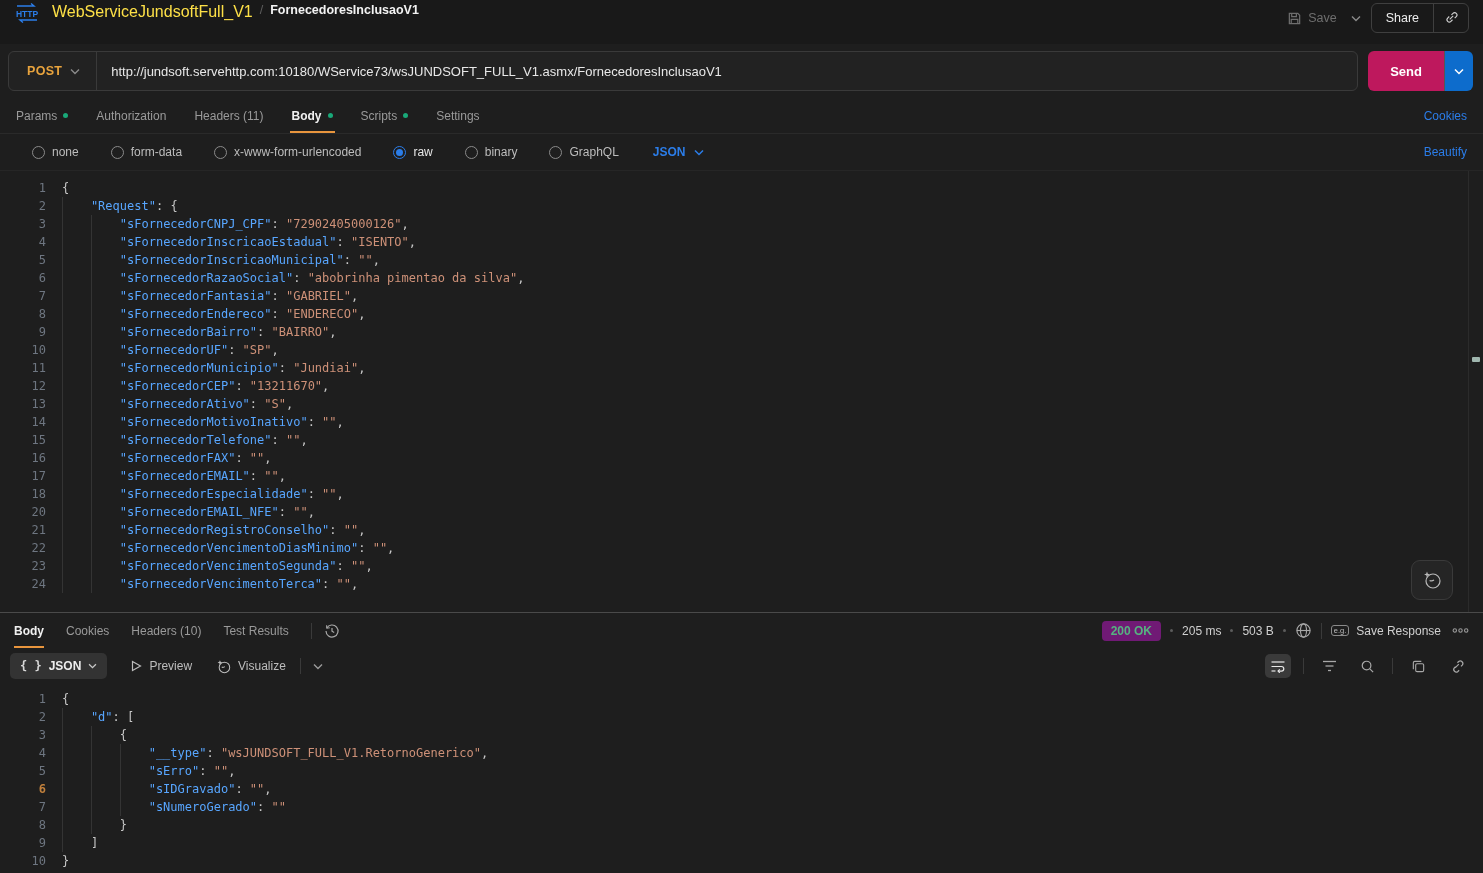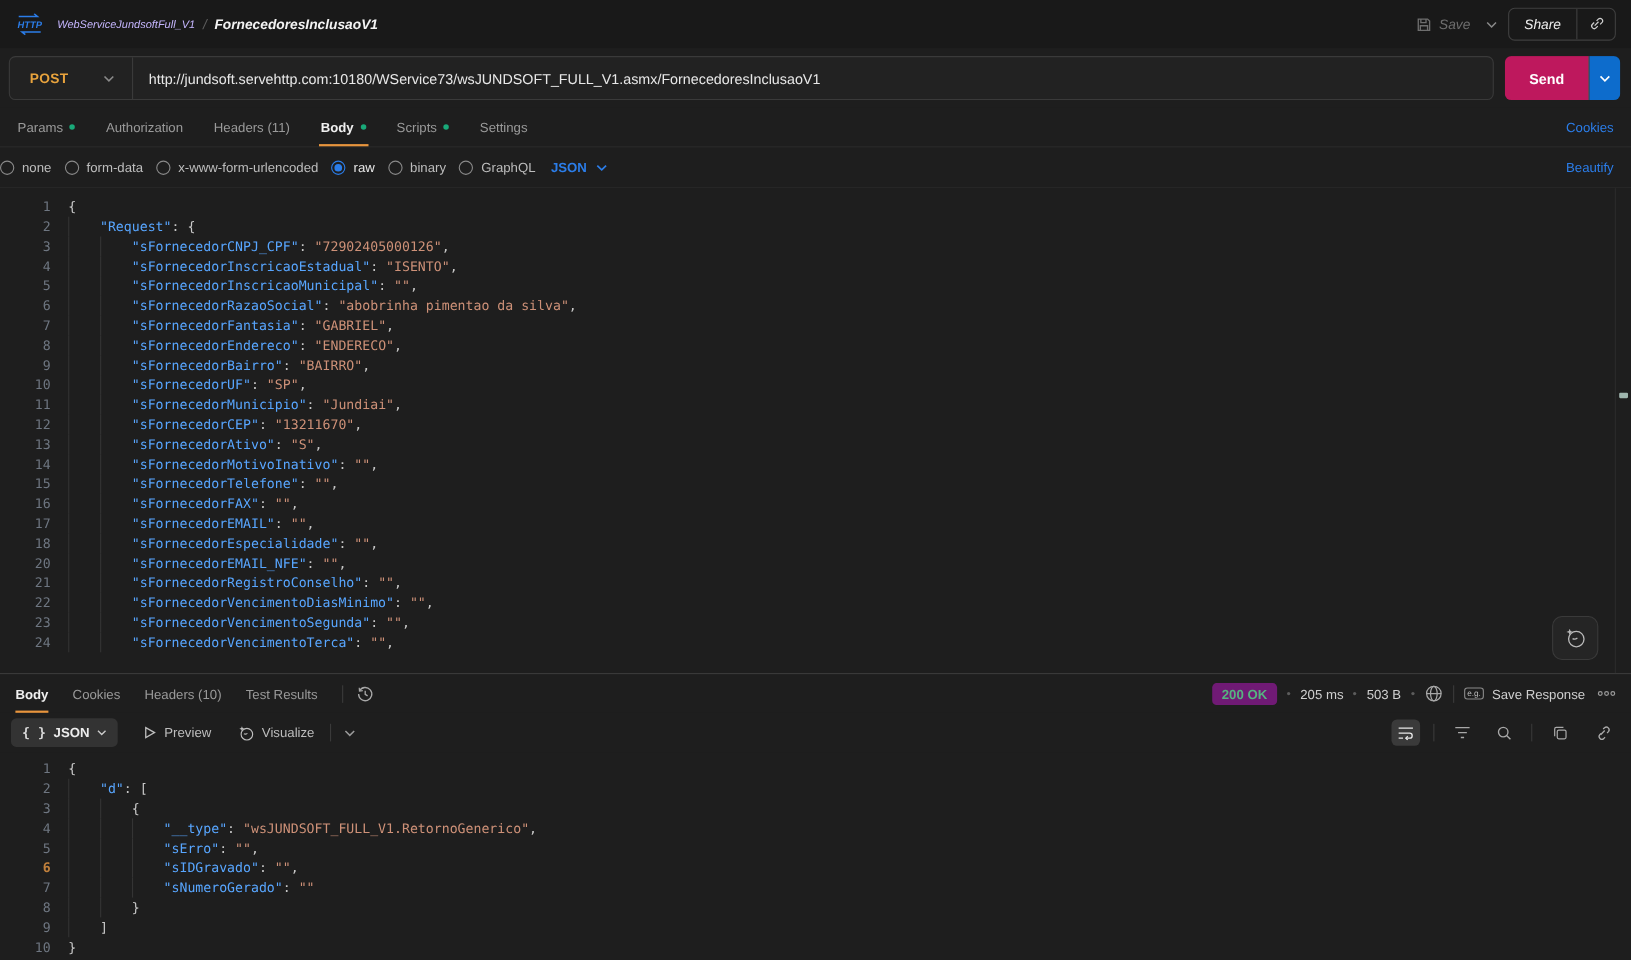--- a/index.html
+++ b/index.html
@@ -9,64 +9,64 @@
     font-family:"Liberation Sans", sans-serif;
     color:#c9c9c9;
     font-size:12.5px;
     -webkit-font-smoothing:antialiased;
   }
   svg { display:block; }
 
   
   .topbar {
     height:44px; background:#191919;
-    display:flex; align-items:center; padding:15px 14px;font-style:italic;
+    display:flex; align-items:flex-start; padding:3px 14px;
   }
   .http-badge { margin-right:12px; flex:0 0 auto; }
-  .crumb-parent { color:#c4b5fd; font-size:10px; }
+  .crumb-parent { color:#fde047; font-size:16px; }
   .crumb-sep { color:#5f5f5f; margin:0 7px; font-size:12.5px; }
   .crumb-current { color:#f3f3f3; font-weight:700; font-size:12.5px; }
   .topbar-right { margin-left:auto; display:flex; align-items:center; gap:4px; }
   .save-group { display:flex; align-items:center; gap:6px; color:#6e6e6e; padding:5px 4px; border-radius:4px; cursor:default; }
   .save-label { color:#6e6e6e; font-size:12.5px; }
   .save-caret { color:#8a8a8a; padding:5px 6px; }
   .share-group {
     display:flex; align-items:stretch; border:1px solid #3f3f3f; border-radius:6px;
     overflow:hidden;
   }
   .share-btn { color:#ededed; font-size:12.5px; padding:7px 14px; cursor:pointer; }
   .share-div { width:1px; background:#3f3f3f; }
   .share-link { display:flex; align-items:center; padding:0 10px; color:#cfcfcf; cursor:pointer; }
 
   
   .url-row { height:54px; display:flex; align-items:center; padding:0 10px 0 8px; gap:10px; background:#1e1e1e; }
   .url-bar {
     flex:1; height:40px; display:flex; align-items:center;
     background:#222222; border:1px solid #3a3a3a; border-radius:6px; overflow:hidden;
   }
-  .method-btn { display:flex; align-items:center; gap:32px; padding:0 16px 0 18px; cursor:pointer; height:100%; }
+  .method-btn { display:flex; align-items:center; gap:8px; padding:0 16px 0 18px; cursor:pointer; height:100%; }
   .method-label { color:#e8a33d; font-weight:700; font-size:12.5px; letter-spacing:.3px; }
   .method-caret { color:#8a8a8a; }
   .url-div { width:1px; height:100%; background:#3a3a3a; }
   .url-text { flex:1; padding:0 14px; color:#e8e8e8; font-size:13px; white-space:nowrap; overflow:hidden; }
   .send-split { display:flex; align-items:stretch; height:40px; border-radius:6px; overflow:hidden; flex:0 0 auto; }
   .send-main { background:#be185d; color:#ffffff; font-weight:700; font-size:13px; padding:0 22px; display:flex; align-items:center; cursor:pointer; }
   .send-divider { width:1px; background:rgba(255,255,255,.25); }
   .send-caret { background:#0d6ccc; color:#fff; display:flex; align-items:center; padding:0 9px; cursor:pointer; }
 
   
   .tabs-row { height:36px; display:flex; align-items:stretch; padding:0 16px 0 14px; border-bottom:1px solid #2a2a2a; position:relative; }
   .tab { display:flex; align-items:center; gap:6px; padding:0 2px; margin-right:24px; color:#9a9a9a; font-size:12px; cursor:pointer; position:relative; }
   .tab.active { color:#f0f0f0; font-weight:700; }
   .tab.active::after { content:""; position:absolute; left:0; right:0; bottom:0; height:2px; background:#e8953d; }
   .tab-dot { width:5px; height:5px; border-radius:50%; background:#19a979; }
   .cookies-link { margin-left:auto; display:flex; align-items:center; color:#2b7de9; font-size:12px; cursor:pointer; }
 
   
-  .modes-row { height:36px; display:flex; align-items:center; padding:0 16px 0 0; gap:12px; }
+  .modes-row { height:36px; display:flex; align-items:center; padding:0 16px 0 32px; gap:32px; }
   .mode { display:flex; align-items:center; gap:7px; color:#bdbdbd; font-size:12px; cursor:pointer; }
   .radio { width:13px; height:13px; border-radius:50%; border:1.5px solid #8a8a8a; position:relative; flex:0 0 auto; }
   .mode.selected .radio { border-color:#2b7de9; }
   .mode.selected .radio::after { content:""; position:absolute; inset:2px; border-radius:50%; background:#2b7de9; }
   .mode.selected { color:#e8e8e8; }
   .lang-select { display:flex; align-items:center; gap:8px; color:#2b7de9; font-size:12px; font-weight:600; cursor:pointer; margin-left:2px; }
   .beautify-link { margin-left:auto; color:#2b7de9; font-size:12px; cursor:pointer; }
 
   
   .req-editor {

